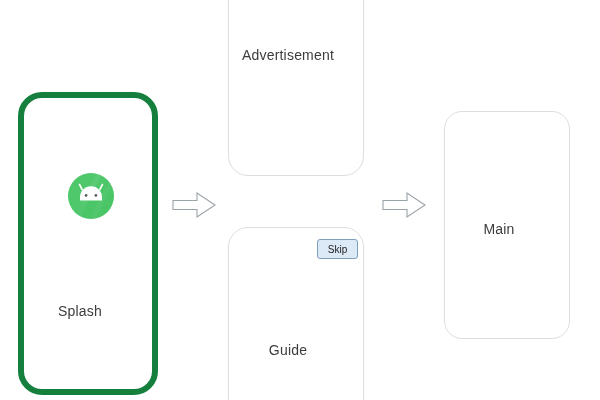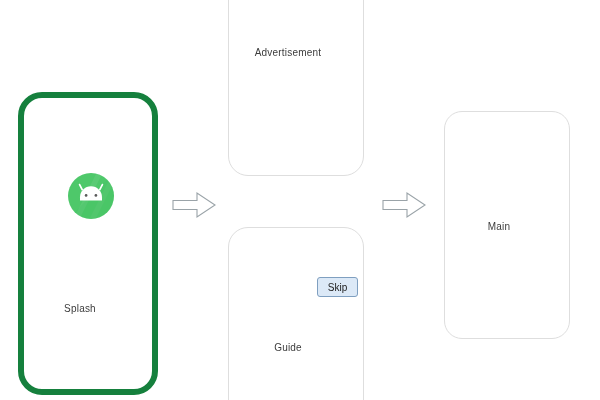--- a/index.html
+++ b/index.html
@@ -26,21 +26,21 @@
     background: #ffffff;
     border: 1px solid #dedede;
     border-radius: 18px;
     box-sizing: border-box;
   }
   .screen-label {
     position: absolute;
     left: 0;
     right: 16px;
     text-align: center;
-    font-size: 10px;
+    font-size: 14px;
     color: #3c3c3c;
     letter-spacing: 0.2px;
     white-space: nowrap;
   }
 
   
   #screen-splash {
     left: 18px;
     top: 92px;
     width: 140px;
@@ -107,21 +107,20 @@
     background: #dce9f7;
     border: 1px solid #7f9fc0;
     border-radius: 3px;
     box-sizing: border-box;
     display: flex;
     align-items: center;
     justify-content: center;
     font-size: 10px;
     color: #1c1c1c;
     font-family: "Liberation Sans", sans-serif;
-    margin-top: 38px;
   }
 
   
   .arrow {
     position: absolute;
     width: 44px;
     height: 28px;
   }
   #arrow-splash-to-advertisement {
     left: 172px;

